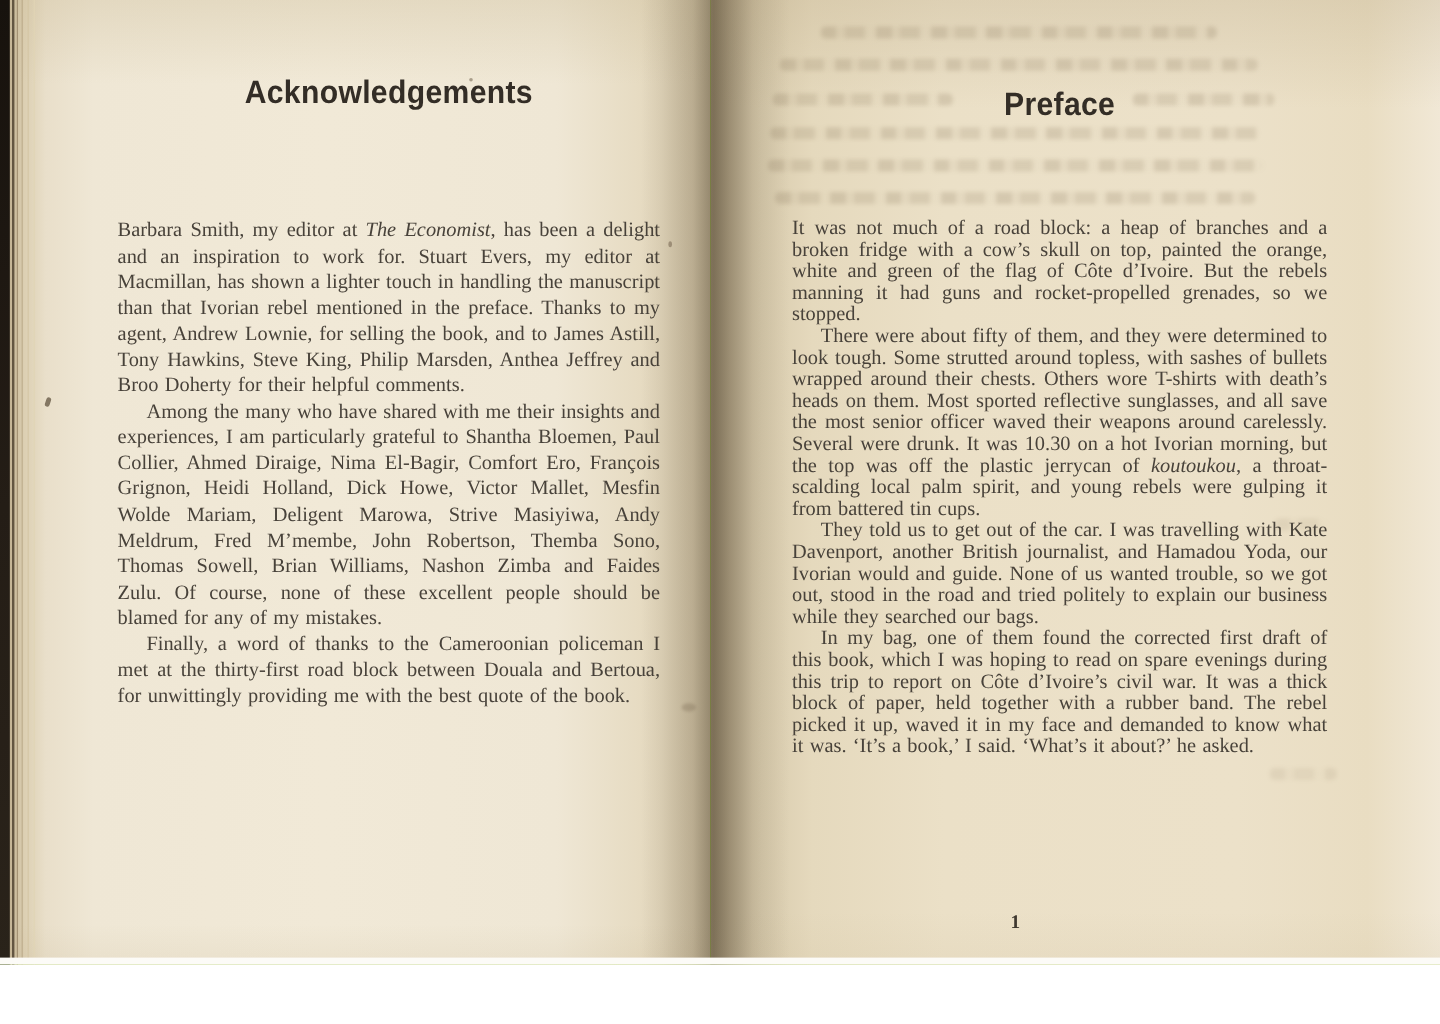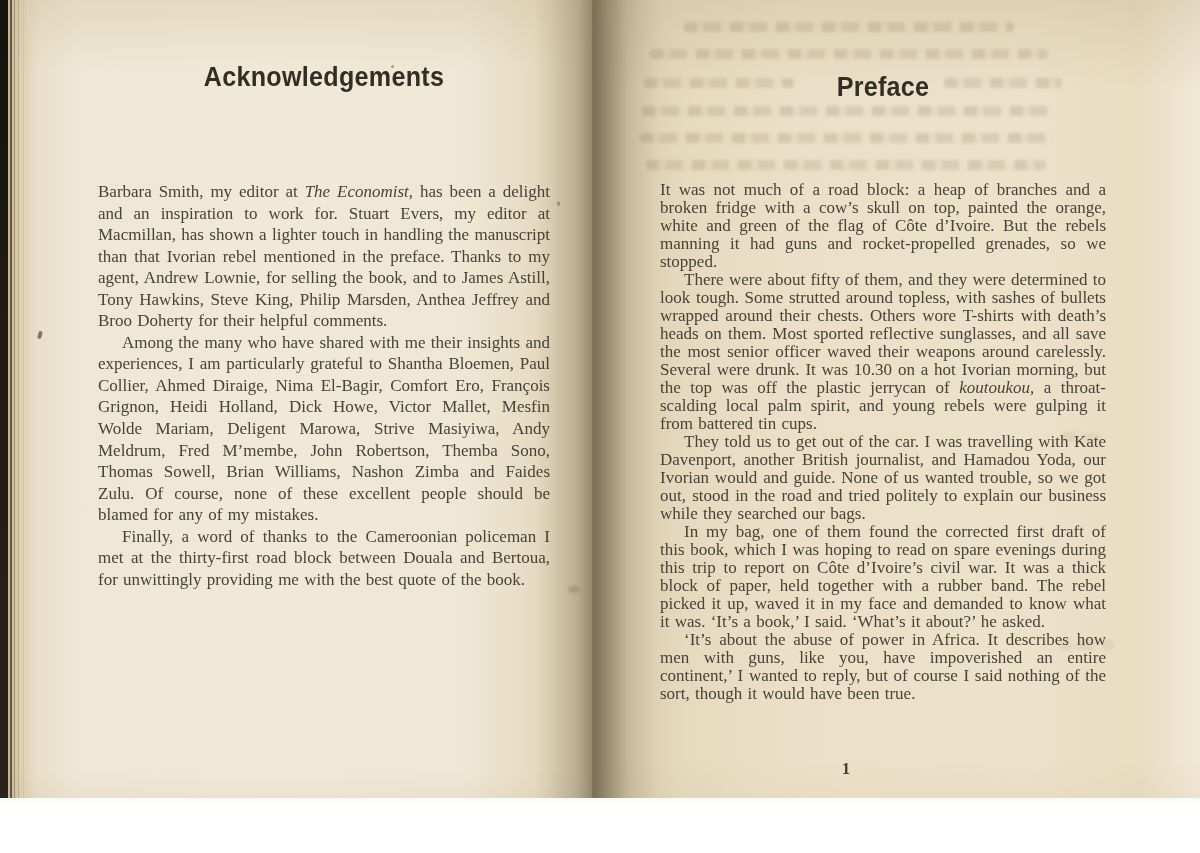--- a/index.html
+++ b/index.html
@@ -123,21 +123,20 @@
       <div class="bleed bleed-faint" style="left:466px;top:640px;width:56px;"></div>
     </div>
 
     <div class="text-col right-col">
       <h1 class="heading">Preface</h1>
       <div class="body" id="right-body">
           <p><span>It was not much of a road block: a heap of branches and a broken fridge with a cow’s skull on top, painted the orange, white and green of the flag of Côte d’Ivoire. But the rebels manning it had guns and rocket-propelled grenades, so we stopped.</span></p>
           <p class="indent"><span>There were about fifty of them, and they were determined to look tough. Some strutted around topless, with sashes of bullets wrapped around their chests. Others wore T-shirts with death’s heads on them. Most sported reflective sunglasses, and all save the most senior officer waved their weapons around carelessly. Several were drunk. It was 10.30 on a hot Ivorian morning, but the top was off the plastic jerrycan of </span><em>koutoukou</em><span>, a throat-scalding local palm spirit, and young rebels were gulping it from battered tin cups.</span></p>
           <p class="indent"><span>They told us to get out of the car. I was travelling with Kate Davenport, another British journalist, and Hamadou Yoda, our Ivorian would and guide. None of us wanted trouble, so we got out, stood in the road and tried politely to explain our business while they searched our bags.</span></p>
           <p class="indent"><span>In my bag, one of them found the corrected first draft of this book, which I was hoping to read on spare evenings during this trip to report on Côte d’Ivoire’s civil war. It was a thick block of paper, held together with a rubber band. The rebel picked it up, waved it in my face and demanded to know what it was. ‘It’s a book,’ I said. ‘What’s it about?’ he asked.</span></p>
-          <p class="indent"><span>‘It’s about the abuse of power in Africa. It describes how men with guns, like you, have impoverished an entire continent,’ I wanted to reply, but of course I said nothing of the sort, though it would have been true.</span></p>
         </div>
     </div>
 
     <div class="page-num">1</div>
   </div>
 
   <div class="gutter-shadow"></div>
   <div class="left-bottom-line"></div>
   <div class="bottom-strip"></div>
 </div>

